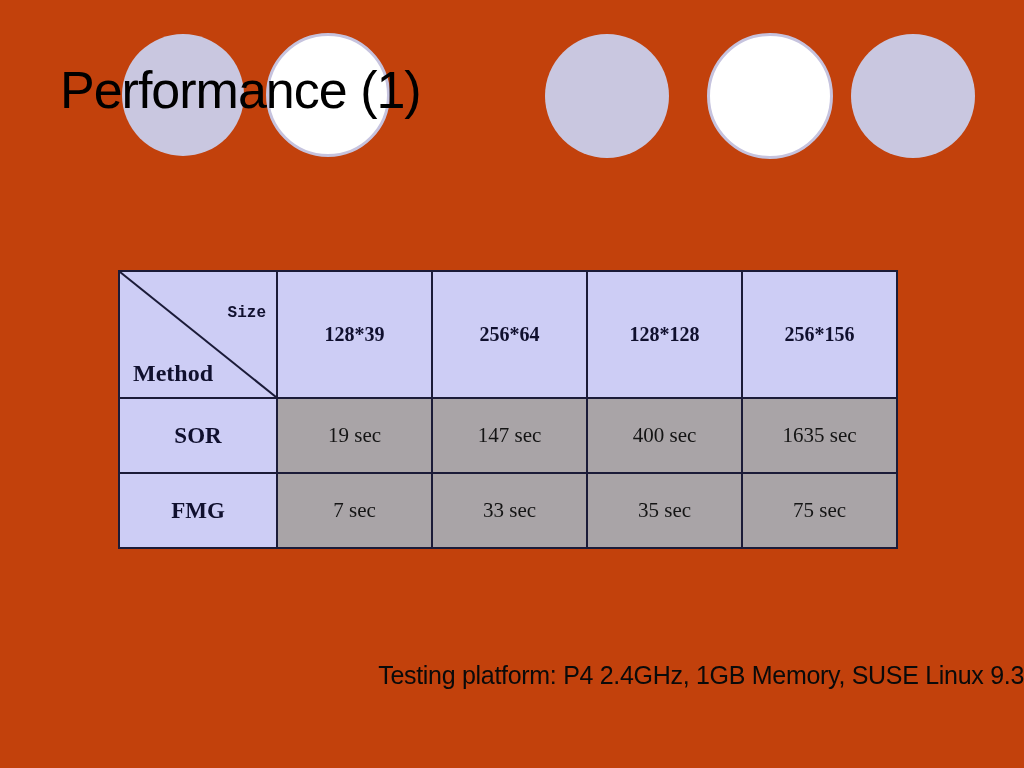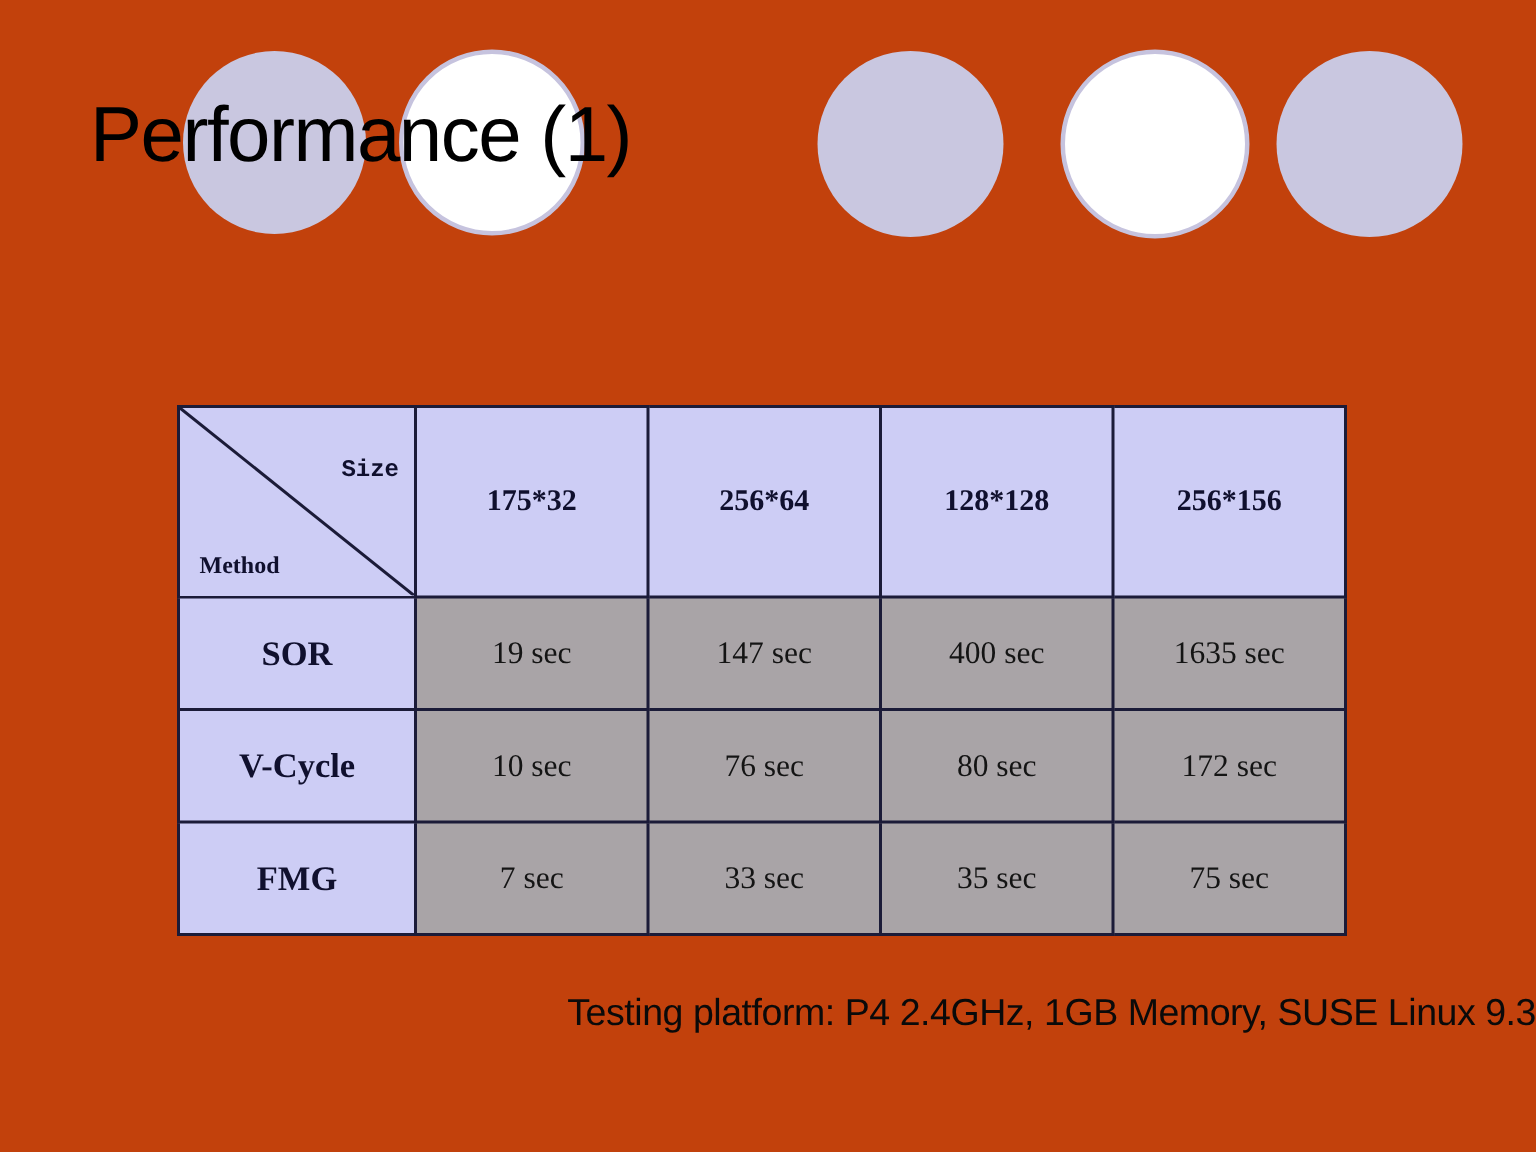--- a/index.html
+++ b/index.html
@@ -69,21 +69,21 @@
     font-family: Liberation Mono, monospace;
     font-weight: bold;
     font-size: 16px;
     color: #10102e;
   }
   .corner-method {
     position: absolute;
     bottom: 10px; left: 13px;
     font-family: "Liberation Serif", serif;
     font-weight: bold;
-    font-size: 16px;
+    font-size: 24px;
     color: #10102e;
   }
   td.colhead {
     width: 153px;
     background: #cdcdf5;
     font-family: "Liberation Serif", serif;
     font-weight: bold;
     font-size: 20px;
     color: #10102e;
   }
@@ -132,38 +132,31 @@
   <table class="perf">
     <tbody>
         <tr class="header-row">
       <td class="corner">
         <svg viewBox="0 0 100 100" preserveAspectRatio="none">
           <line x1="0" y1="0" x2="100" y2="100" stroke="#1b1b38" stroke-width="2" vector-effect="non-scaling-stroke"></line>
         </svg>
         <span class="corner-size">Size</span>
         <span class="corner-method">Method</span>
       </td>
-      <td class="colhead">175*32</td>
+      <td class="colhead">128*39</td>
       <td class="colhead">256*64</td>
       <td class="colhead">128*128</td>
       <td class="colhead">256*156</td>
     </tr>
     <tr>
       <td class="rowhead">SOR</td>
       <td class="datacell">19 sec</td>
       <td class="datacell">147 sec</td>
       <td class="datacell">400 sec</td>
       <td class="datacell">1635 sec</td>
-    </tr>
-    <tr>
-      <td class="rowhead">V-Cycle</td>
-      <td class="datacell">10 sec</td>
-      <td class="datacell">76 sec</td>
-      <td class="datacell">80 sec</td>
-      <td class="datacell">172 sec</td>
     </tr>
     <tr>
       <td class="rowhead">FMG</td>
       <td class="datacell">7 sec</td>
       <td class="datacell">33 sec</td>
       <td class="datacell">35 sec</td>
       <td class="datacell">75 sec</td>
     </tr>
   </tbody>
     </table>

